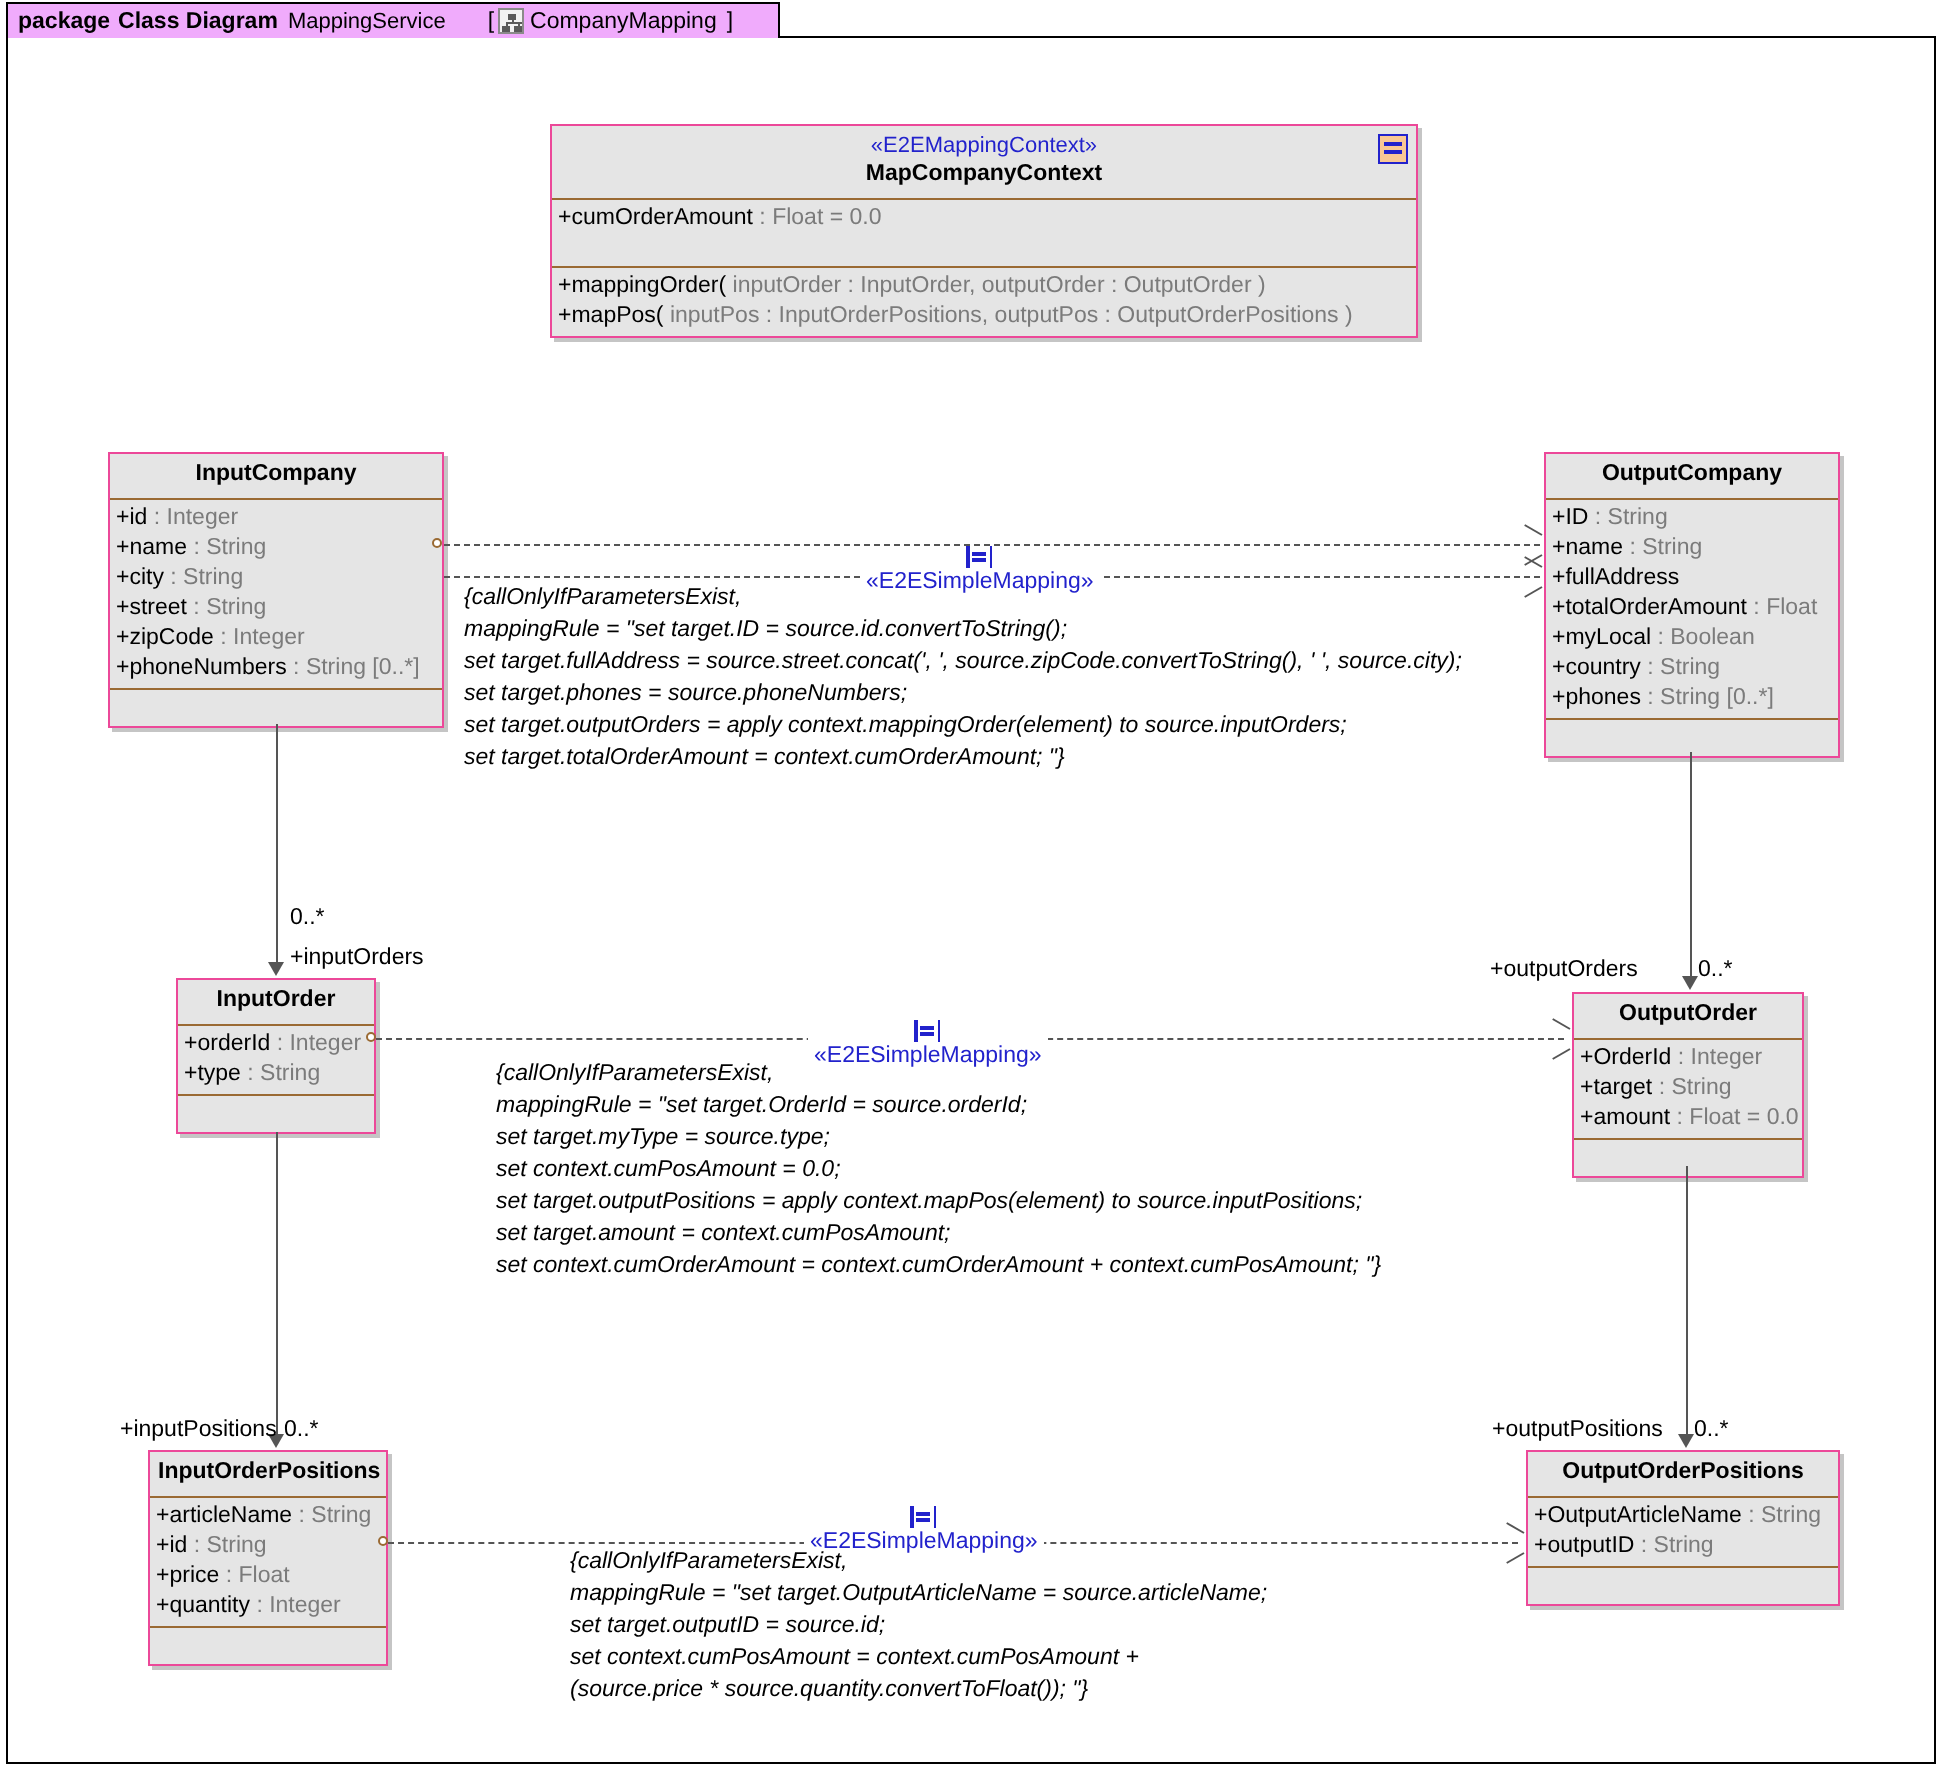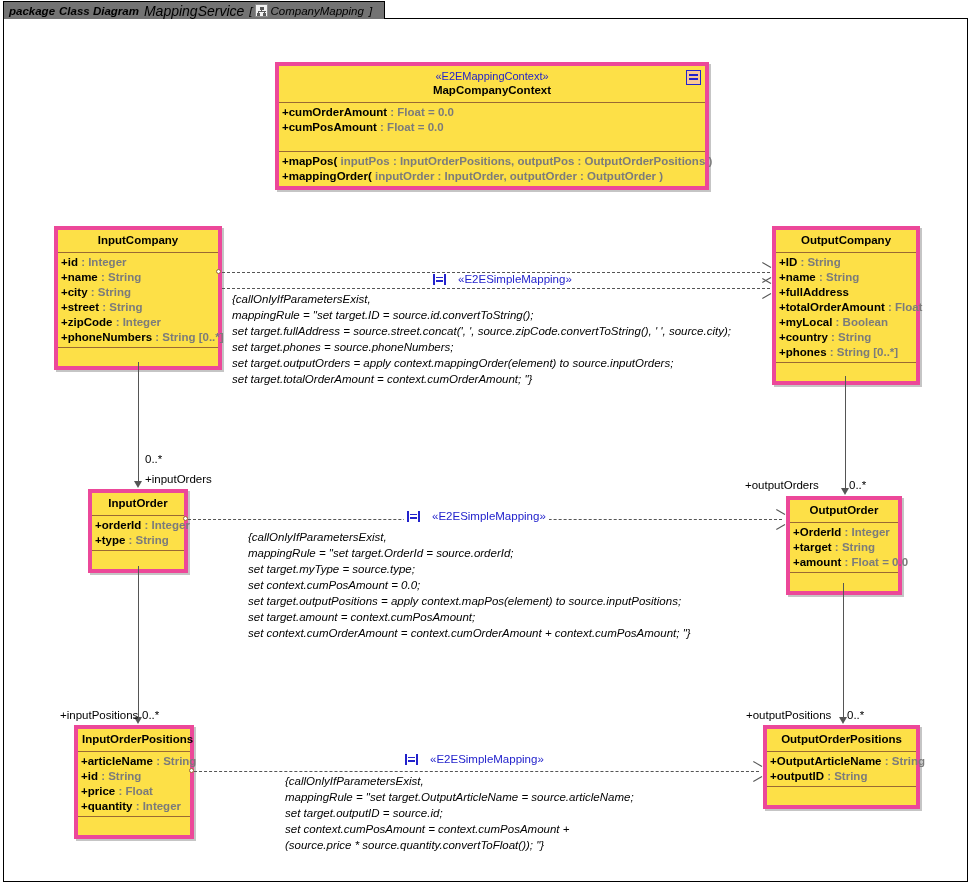--- a/index.html
+++ b/index.html
@@ -33,41 +33,40 @@
     background: transparent;
   }
   .pkg-tab {
     position: absolute;
     left: 3px;
     top: 1px;
     height: 18px;
     box-sizing: border-box;
     border: 1px solid #000000;
     border-bottom: none;
-    background: #737373;
-    padding: 0 10px 0 5px;
+    background: #f0abfc;
+    padding: 0 20px 0 5px;
     display: flex;
     align-items: center;
     white-space: nowrap;
     z-index: 5;
-    font-style: italic;
   }
   .pkg-tab .kw {
     font-weight: bold;
     font-size: 11.5px;
     margin-right: 4px;
   }
   .pkg-tab .dtype {
     font-weight: bold;
     font-size: 11.5px;
     margin-right: 5px;
   }
   .pkg-tab .pname {
-    font-size: 14px;
-    margin-right: 3px;
+    font-size: 11px;
+    margin-right: 19px;
   }
   .pkg-tab .brk {
     font-size: 11.5px;
     margin: 0 2px;
   }
   .pkg-tab .dgname {
     font-size: 11.5px;
     margin: 0 3px;
     text-align: center;
   }
@@ -92,22 +91,22 @@
   .pkgicon .br   { left: 7px; top: 7.5px; width: 3.5px; height: 3px; }
   .pkgicon .v    { left: 5.5px; top: 4.5px; width: 1px; height: 2px; }
   .pkgicon .h    { left: 2.5px; top: 6px; width: 8px; height: 1px; }
   .pkgicon .l1   { left: 2.5px; top: 6px; width: 1px; height: 2px; }
   .pkgicon .l2   { left: 8.5px; top: 6px; width: 1px; height: 2px; }
 
   
   .uml {
     position: absolute;
     box-sizing: border-box;
-    background: #fde047;
-    border: 4px solid #ec4899;
+    background: #e5e5e5;
+    border: 1px solid #ec4899;
     box-shadow: 2px 2px 0 rgba(150,150,150,0.55);
   }
   .uml .hdr {
     text-align: center;
     font-weight: bold;
     font-size: 11.5px;
     color: #000000;
     padding: 3px 4px 4px 4px;
     border-bottom: 1px solid #9a6a33;
     line-height: 13px;
@@ -128,21 +127,20 @@
     padding: 2px 0 2px 0;
     border-bottom: 1px solid #9a6a33;
   }
   .uml .compartment:last-child { border-bottom: none; }
   .uml .feat {
     padding: 0 4px 0 3px;
     line-height: 15px;
     font-size: 11.5px;
     white-space: nowrap;
     color: #000000;
-    font-weight: bold;
   }
   .uml .feat .t { color: #7b7b7b; }
   .uml .empty { height: 14px; }
 
   
   .ctx-icon {
     position: absolute;
     right: 4px;
     top: 4px;
     width: 15px;
@@ -202,26 +200,27 @@
     border-radius: 50%;
     background: #ffffff;
     box-sizing: border-box;
   }
 
   
   .link-label {
     position: absolute;
     display: flex;
     align-items: center;
-    gap: 12px;
+    gap: 1px;
     background: #ffffff;
     padding: 0 3px;
     white-space: nowrap;
     font-size: 11.5px;
     color: #2222cc;
+    flex-direction: column;
   }
   .mapicon {
     position: relative;
     width: 13px;
     height: 11px;
     display: inline-block;
   }
   .mapicon i { position: absolute; background: #2222cc; display: block; }
   .mapicon .lb { left: 0;    top: 0;   width: 1.6px; height: 11px; }
   .mapicon .rb { left: 11.4px; top: 0; width: 1.6px; height: 11px; }
@@ -276,26 +275,25 @@
     <div class="hdr">
       <span class="stereo">«E2EMappingContext»</span>
       <span class="cname">MapCompanyContext</span>
       <span class="ctx-icon">
           <b class="b1"></b>
           <b class="b2"></b>
         </span>
     </div>
     <div class="compartment">
       <div class="feat"><span>+</span><span>cumOrderAmount</span><span class="t"> : Float = 0.0</span></div>
-      <div class="feat"><span>+</span><span>cumPosAmount</span><span class="t"> : Float = 0.0</span></div>
       <div class="empty"></div>
     </div>
     <div class="compartment">
+      <div class="feat"><span>+</span><span>mappingOrder(</span><span class="t"> inputOrder : InputOrder, outputOrder : OutputOrder )</span></div>
       <div class="feat"><span>+</span><span>mapPos(</span><span class="t"> inputPos : InputOrderPositions, outputPos : OutputOrderPositions )</span></div>
-      <div class="feat"><span>+</span><span>mappingOrder(</span><span class="t"> inputOrder : InputOrder, outputOrder : OutputOrder )</span></div>
     </div>
   </div>
 
   <div class="uml" style="left:54px; top:226px; width:168px;">
     <div class="hdr">
       <span class="cname">InputCompany</span>
     </div>
     <div class="compartment">
       <div class="feat"><span>+</span><span>id</span><span class="t"> : Integer</span></div>
       <div class="feat"><span>+</span><span>name</span><span class="t"> : String</span></div>

